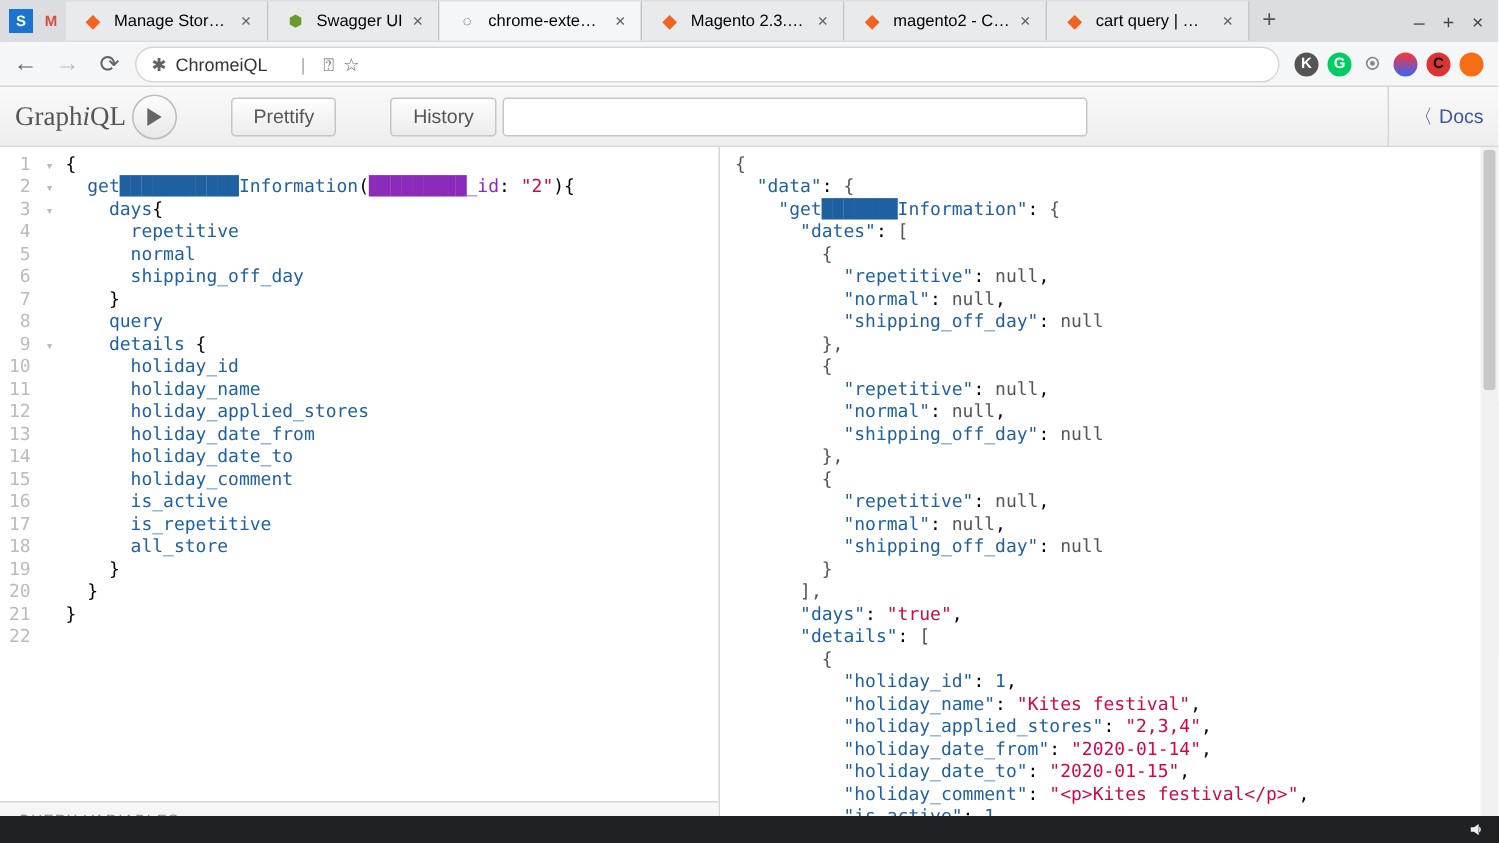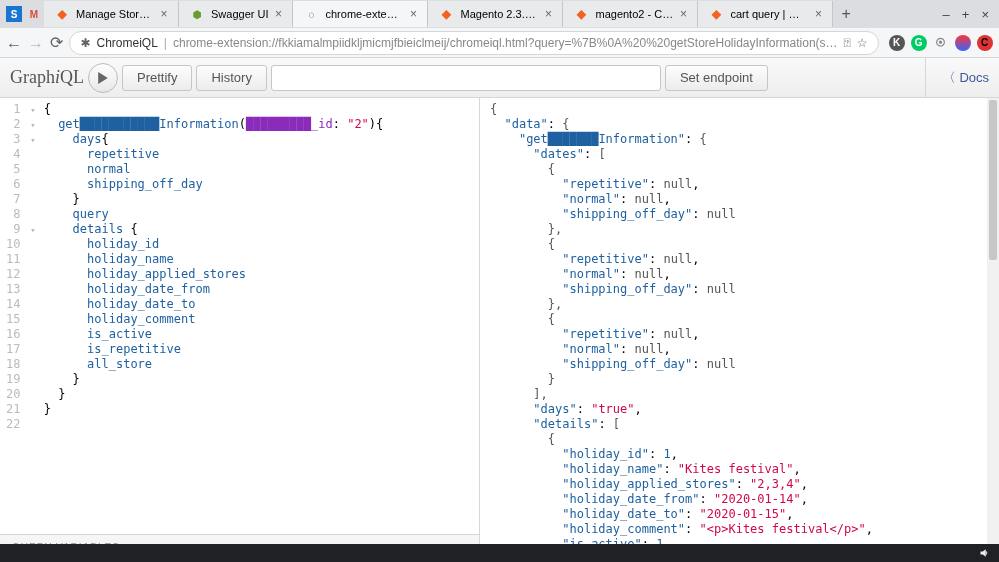--- a/index.html
+++ b/index.html
@@ -16,33 +16,33 @@
   .tab-title { white-space: nowrap; overflow: hidden; text-overflow: ellipsis; flex: 1; margin-left: 4px; }
   .tab-close { width: 12px; height: 12px; margin-left: 4px; font-size: 12px; color: #666; line-height: 12px; text-align: center; }
   .tab-new { padding: 0 8px; font-size: 16px; color: #555; cursor: pointer; }
   .window-controls { margin-left: auto; display: flex; gap: 8px; padding: 0 8px; font-size: 13px; color: #444; }
   .window-controls span { cursor: pointer; padding: 0 2px; }
 
   .nav-bar { display: flex; align-items: center; height: 30px; background: #f5f6f7; border-bottom: 1px solid #d5d6d8; padding: 0 6px; gap: 6px; }
   .nav-btn { width: 22px; height: 22px; display: flex; align-items: center; justify-content: center; color: #5f6368; cursor: pointer; font-size: 16px; }
   .nav-btn.disabled { color: #bbb; }
   .url-bar { flex: 1; display: flex; align-items: center; background: #fff; border: 1px solid #d5d6d8; border-radius: 14px; height: 24px; padding: 0 10px; font-size: 12px; }
-  .url-label { font-weight: 500; color: #333; margin-right: 6px; }
+  .url-label { font-weight: 500; color: #333; margin-right: 22px; }
   .url-sep { color: #aaa; margin-right: 6px; }
   .url-text { color: #888; flex: 1; white-space: nowrap; overflow: hidden; text-overflow: ellipsis; }
   .ext-icons { display: flex; gap: 6px; align-items: center; padding: 0 4px; }
   .ext-icons span { width: 16px; height: 16px; border-radius: 50%; display: flex; align-items: center; justify-content: center; font-size: 10px; font-weight: bold; }
 
   
   .graphiql-bar { display: flex; align-items: center; height: 40px; border-bottom: 1px solid #d6d6d6; background: linear-gradient(#f9f9f9, #eee); padding: 0 10px; gap: 4px; }
   .graphiql-title { font-family: Georgia, serif; font-size: 18px; color: #555; }
   .graphiql-title i { font-style: italic; font-weight: normal; }
   .play-btn { width: 30px; height: 30px; border-radius: 50%; border: 1px solid #bbb; background: linear-gradient(#fdfdfd,#e8e8e8); display: flex; align-items: center; justify-content: center; cursor: pointer; }
   .play-btn svg { width: 12px; height: 12px; fill: #666; }
-  .gbtn { height: 26px; padding: 0 14px; border: 1px solid #c6c6c6; background: linear-gradient(#fdfdfd,#ececec); border-radius: 3px; cursor: pointer; font-size: 13px; color: #555; }
+  .gbtn { height: 26px; padding: 0 14px; border: 1px solid #c6c6c6; background: linear-gradient(#fdfdfd,#ececec); border-radius: 3px; cursor: pointer; font-size: 13px; color: #555; margin-left: 32px; }
   .endpoint-input { flex: 1; max-width: 390px; height: 26px; border: 1px solid #c6c6c6; border-radius: 3px; padding: 0 6px; font-size: 13px; }
   .docs-link { margin-left: auto; display: flex; align-items: center; gap: 4px; color: #3B5998; font-size: 13px; cursor: pointer; border-left: 1px solid #d6d6d6; height: 100%; padding-left: 16px; }
 
   
   .editor-area { display: flex; height: calc(562px - 28px - 30px - 40px); }
   .pane { position: relative; overflow: auto; }
   .pane.left { flex: 0 0 480px; border-right: 1px solid #d6d6d6; display: flex; flex-direction: column; }
   .pane.right { flex: 1; }
   .code-wrap { display: flex; font-family: Consolas, Monaco, monospace; font-size: 12px; line-height: 15px; padding: 4px 0; }
   .gutter { color: #bbb; text-align: right; padding: 0 8px 0 6px; user-select: none; }
@@ -109,21 +109,20 @@
 </div>
 
 <div class="nav-bar">
   <span class="nav-btn">←</span>
   <span class="nav-btn disabled">→</span>
   <span class="nav-btn">⟳</span>
   <div class="url-bar">
     <span style="margin-right:6px;color:#5f6368">✱</span>
     <span class="url-label">ChromeiQL</span>
     <span class="url-sep">|</span>
-    <span class="url-text">chrome-extension://fkkiamalmpiidkljmicmjfbieiclmeij/chromeiql.html?query=%7B%0A%20%20getStoreHolidayInformation(s…</span>
     <span style="color:#5f6368;margin-left:6px">⍰</span>
     <span style="color:#5f6368;margin-left:6px">☆</span>
   </div>
   <div class="ext-icons">
     <span style="background:#555;color:#fff">K</span>
     <span style="background:#0c6;color:#fff">G</span>
     <span style="color:#888">⦿</span>
     <span style="background:linear-gradient(#f33,#36f);"></span>
     <span style="background:#d33">C</span>
     <span style="background:#f56e14"></span>
@@ -135,21 +134,20 @@
     <span>Graph</span><i>i</i><span>QL</span>
   </span>
   <button class="play-btn">
     <svg viewBox="0 0 10 10">
         <path d="M1 0 L9 5 L1 10 Z"></path>
       </svg>
   </button>
   <button class="gbtn">Prettify</button>
   <button class="gbtn">History</button>
   <input class="endpoint-input" value="" style="">
-  <button class="gbtn">Set endpoint</button>
   <span class="docs-link">
     <span>〈</span>
     <span>Docs</span>
   </span>
 </div>
 
 <div class="editor-area">
   <div class="pane left">
     <div class="left-scroll">
       <div class="code-wrap">

